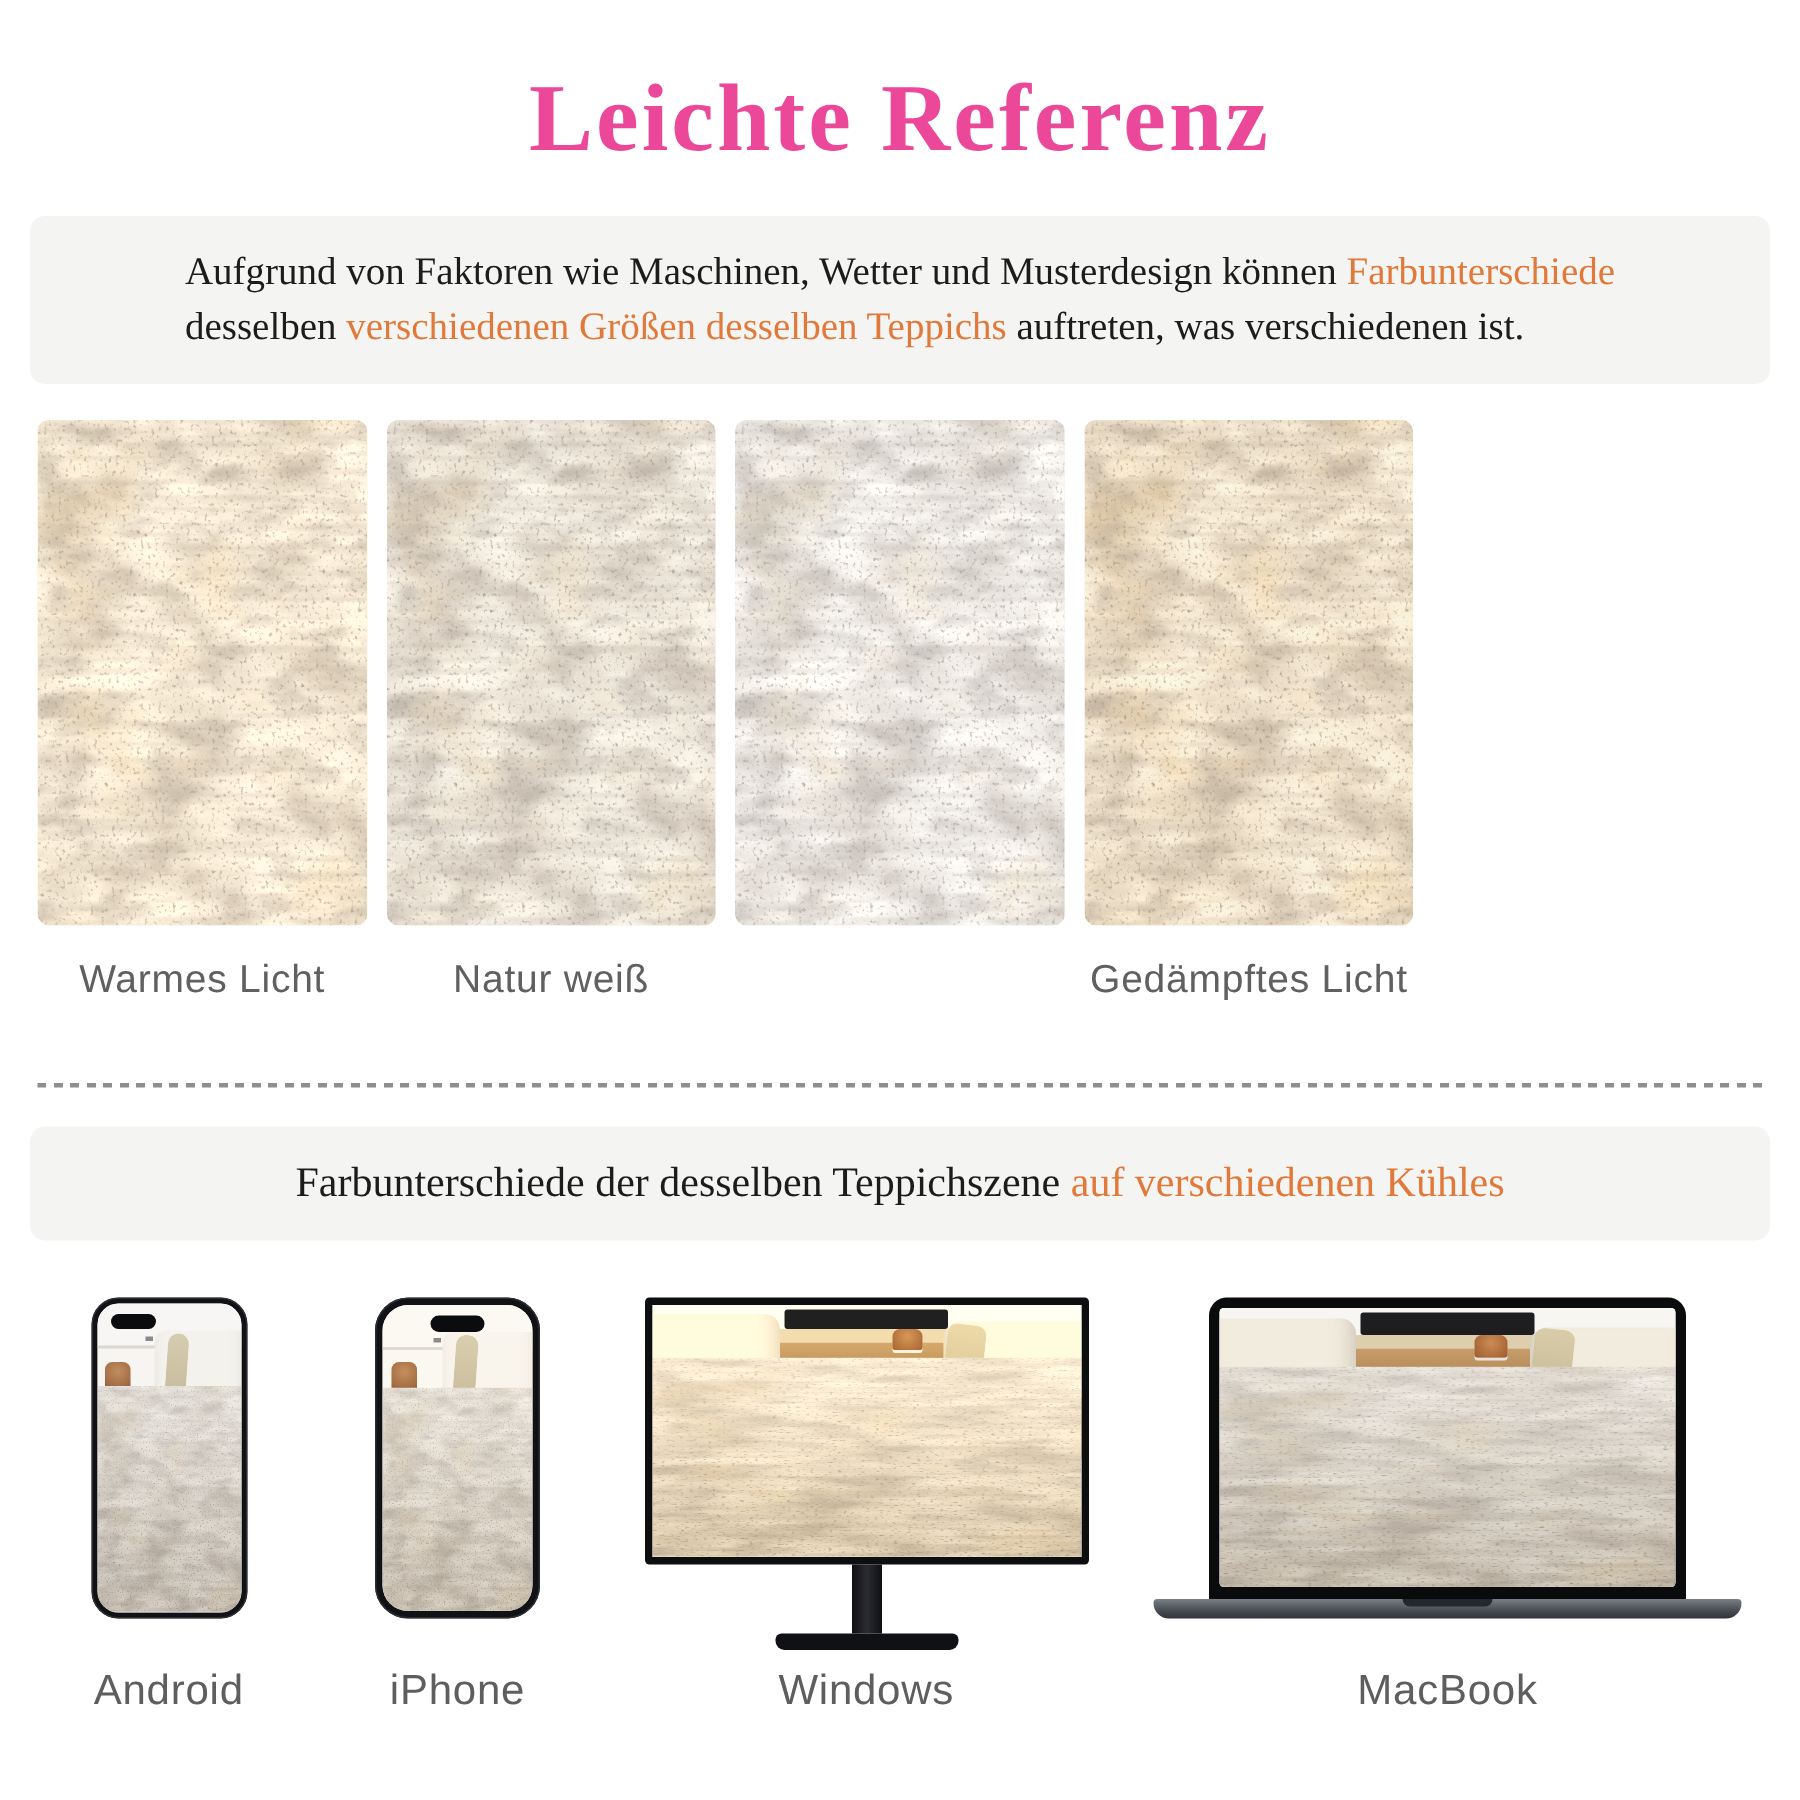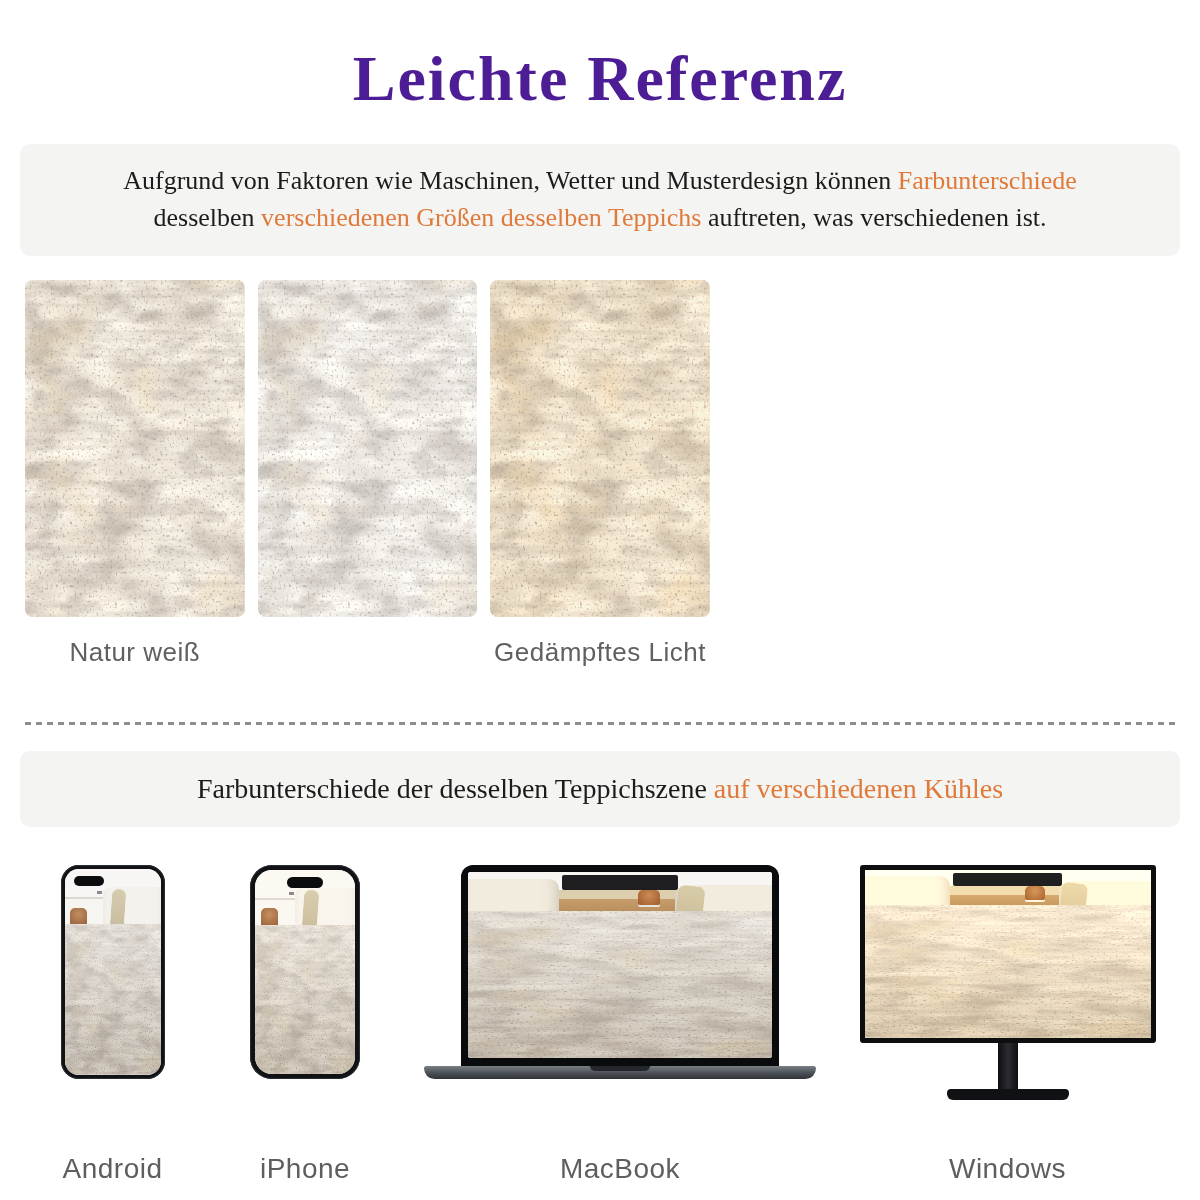--- a/index.html
+++ b/index.html
@@ -1,25 +1,25 @@
 <!DOCTYPE html>
 <html><head>
 <meta charset="utf-8">
 <style>
   * { margin:0; padding:0; box-sizing:border-box; }
   html,body { width:1200px; height:1200px; background:#ffffff; overflow:hidden;
               font-family:"Liberation Serif", serif; }
 
   
   .page-title { padding-top:42px; text-align:center; font-size:64px; font-weight:700;
-                color:#4c1d95; letter-spacing:2px; line-height:1.15; }
+                color:#ec4899; letter-spacing:2px; line-height:1.15; }
 
   
   .notice { margin:28px 20px 0; background:#f4f4f2; border-radius:10px;
-            display:flex; align-items:center; justify-content:center; text-align:center;
+            display:flex; align-items:center; justify-content:center; text-align:left;
             color:#1c1c1c; }
   .notice-1 { height:112px; font-size:26px; line-height:1.42; padding:0 30px; }
   .notice-2 { margin-top:26px; height:76px; font-size:28px; padding:0 30px; }
   .hl { color:#e0793a; }
 
   
   .swatch-row { margin:24px 25px 0; display:grid; grid-template-columns:repeat(5,1fr); gap:13px; }
   .swatch-img { height:337px; border-radius:8px; overflow:hidden; position:relative; background:#f1ece3; }
   .swatch-img svg { display:block; width:100%; height:100%; }
   .tone-warm    { filter:sepia(0.22) saturate(1.1); }
@@ -29,21 +29,21 @@
   .tone-dim     { filter:sepia(0.18) saturate(1.3) brightness(0.96) contrast(1.04); }
   .swatch-label { margin-top:20px; text-align:center; font-family:"Liberation Sans", sans-serif;
                   font-size:26px; color:#606060; letter-spacing:0.5px; white-space:nowrap; }
 
   
   .divider { margin:54px 25px 0; height:3px;
              background:repeating-linear-gradient(90deg,#8e8e8e 0 6px,transparent 6px 11px); }
 
   
   .devices-row { margin:38px 20px 0; display:flex; align-items:flex-start; }
-  .slot { display:flex; flex-direction:column; align-items:center;gap:42px; }
+  .slot { display:flex; flex-direction:column; align-items:center; }
   .slot-android { width:185px; } .slot-iphone { width:200px; }
   .slot-macbook { width:430px; } .slot-windows { width:345px; }
   .device-zone { height:246px; width:100%; display:flex; justify-content:center; align-items:flex-start; }
   .device-label { font-family:"Liberation Sans", sans-serif; font-size:28px; color:#5e5e5e;
                   letter-spacing:0.5px; }
 
   
   .phone { width:104px; height:214px; background:#101215; border-radius:18px; padding:4px;
            position:relative; box-shadow:inset 0 0 0 1px #2a2d31; }
   .phone.iphone { width:110px; padding:5px; border-radius:22px; }
@@ -156,20 +156,28 @@
 </svg>
 
 <h1 class="page-title">Leichte Referenz</h1>
 
 <div class="notice notice-1">
   <p><span>Aufgrund von Faktoren wie Maschinen, Wetter und Musterdesign können </span><span class="hl">Farbunterschiede</span><br><span>desselben </span><span class="hl">verschiedenen Größen desselben Teppichs</span><span> auftreten, was verschiedenen ist.</span></p>
 </div>
 
 <div class="swatch-row">
   <div class="swatch">
+    <div class="swatch-img tone-warm">
+      <svg viewBox="0 0 220 337" preserveAspectRatio="none">
+          <use href="#rugtex" width="220" height="337"></use>
+        </svg>
+    </div>
+    <div class="swatch-label">Warmes Licht</div>
+  </div>
+  <div class="swatch">
     <div class="swatch-img tone-natur">
       <svg viewBox="0 0 220 337" preserveAspectRatio="none">
           <use href="#rugtex" width="220" height="337"></use>
         </svg>
     </div>
     <div class="swatch-label">Natur weiß</div>
   </div>
   <div class="swatch">
     <div class="swatch-img tone-hell">
       <svg viewBox="0 0 220 337" preserveAspectRatio="none">
@@ -234,20 +242,50 @@
               <svg viewBox="0 0 100 150" preserveAspectRatio="none">
                   <use href="#rugtex" width="100" height="150"></use>
                 </svg>
             </div>
           </div>
           <div class="cutout cutout-iphone"></div>
         </div>
       </div>
     </div>
     <div class="device-label">iPhone</div>
+  </div>
+
+  <div class="slot slot-windows">
+    <div class="device-zone tone-windows">
+      <div class="monitor">
+        <div class="mon-screen">
+          <div class="screen">
+            <div class="scene scene-l">
+              <div class="sc-wall"></div>
+              <div class="sc-fireplace"></div>
+              <div class="sc-hearth"></div>
+              <div class="sc-wood"></div>
+              <div class="sc-basket"></div>
+              <div class="sc-sofa-left"></div>
+              <div class="sc-sofa-right"></div>
+              <div class="sc-throw"></div>
+              <div class="sc-table"></div>
+              <div class="sc-floor">
+                <svg viewBox="0 0 286 150" preserveAspectRatio="none">
+                    <use href="#rugtex" width="286" height="150"></use>
+                  </svg>
+              </div>
+            </div>
+          </div>
+        </div>
+        <div class="mon-pole"></div>
+        <div class="mon-base"></div>
+      </div>
+    </div>
+    <div class="device-label">Windows</div>
   </div>
 
   <div class="slot slot-macbook">
     <div class="device-zone">
       <div class="laptop">
         <div class="mb-screen">
           <div class="screen">
             <div class="scene scene-l">
               <div class="sc-wall"></div>
               <div class="sc-fireplace"></div>
@@ -267,43 +305,13 @@
           </div>
         </div>
         <div class="mb-base">
           <div class="mb-notch"></div>
         </div>
       </div>
     </div>
     <div class="device-label">MacBook</div>
   </div>
 
-  <div class="slot slot-windows">
-    <div class="device-zone tone-windows">
-      <div class="monitor">
-        <div class="mon-screen">
-          <div class="screen">
-            <div class="scene scene-l">
-              <div class="sc-wall"></div>
-              <div class="sc-fireplace"></div>
-              <div class="sc-hearth"></div>
-              <div class="sc-wood"></div>
-              <div class="sc-basket"></div>
-              <div class="sc-sofa-left"></div>
-              <div class="sc-sofa-right"></div>
-              <div class="sc-throw"></div>
-              <div class="sc-table"></div>
-              <div class="sc-floor">
-                <svg viewBox="0 0 286 150" preserveAspectRatio="none">
-                    <use href="#rugtex" width="286" height="150"></use>
-                  </svg>
-              </div>
-            </div>
-          </div>
-        </div>
-        <div class="mon-pole"></div>
-        <div class="mon-base"></div>
-      </div>
-    </div>
-    <div class="device-label">Windows</div>
-  </div>
-
 </div>
 
 </body></html>

